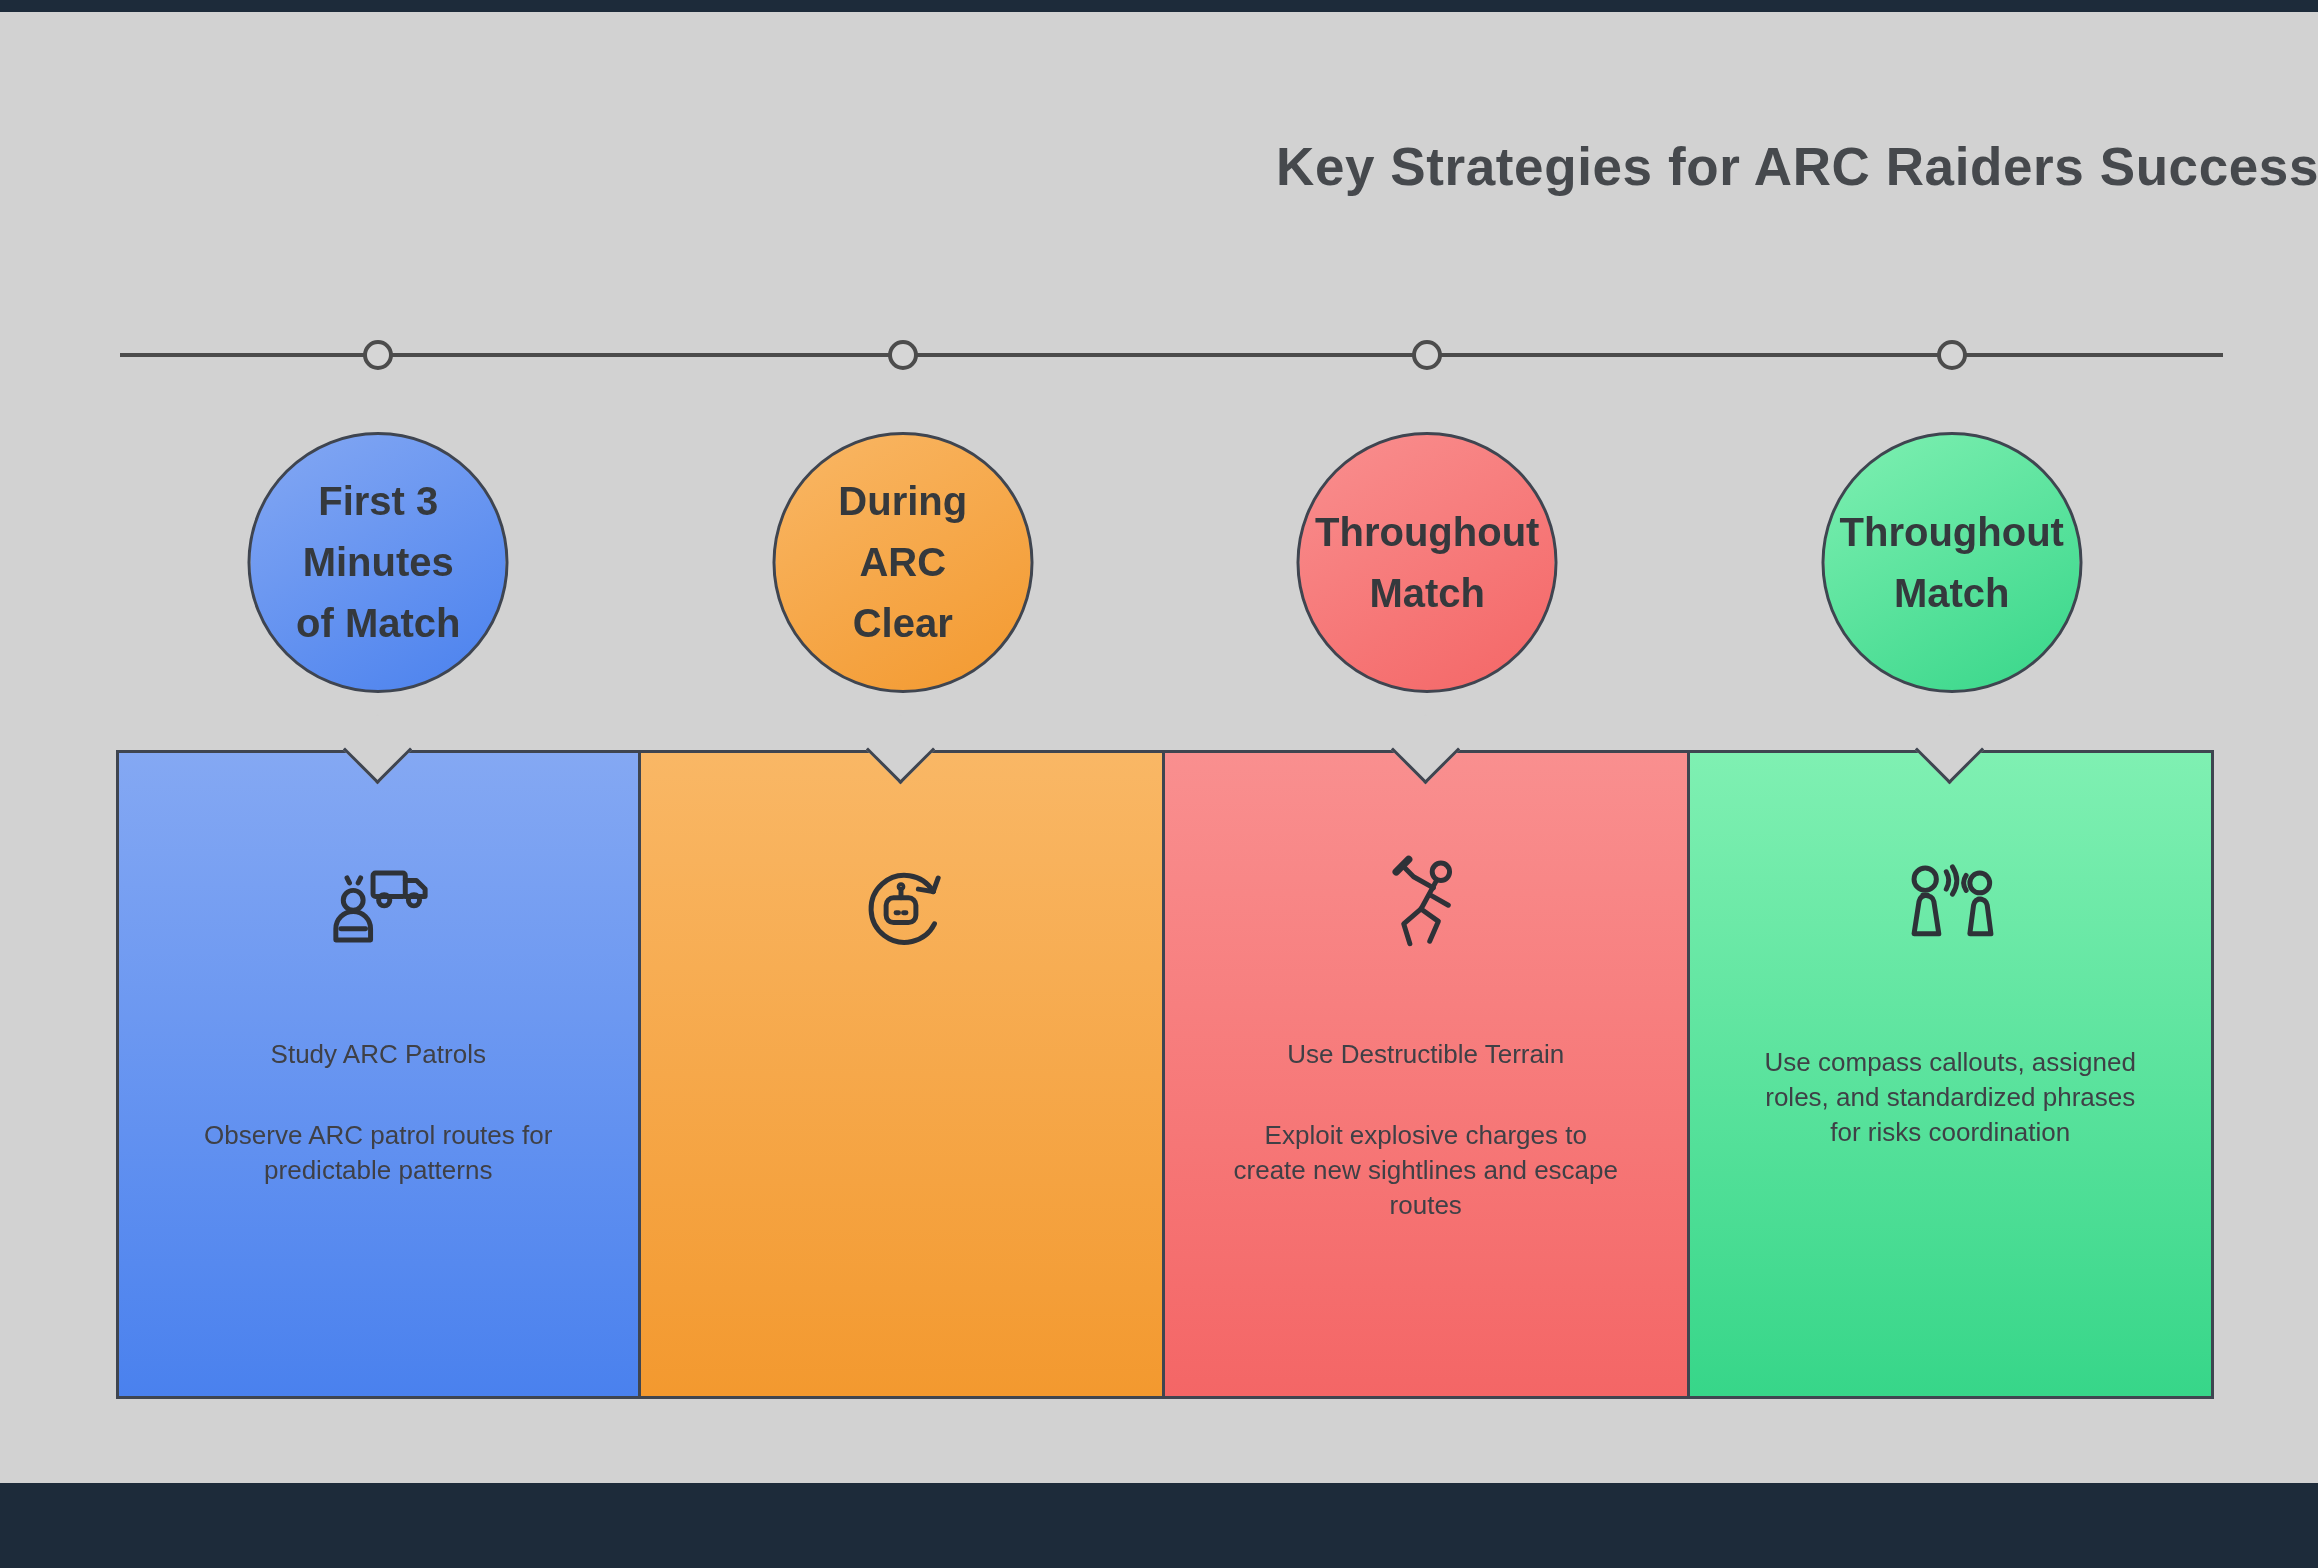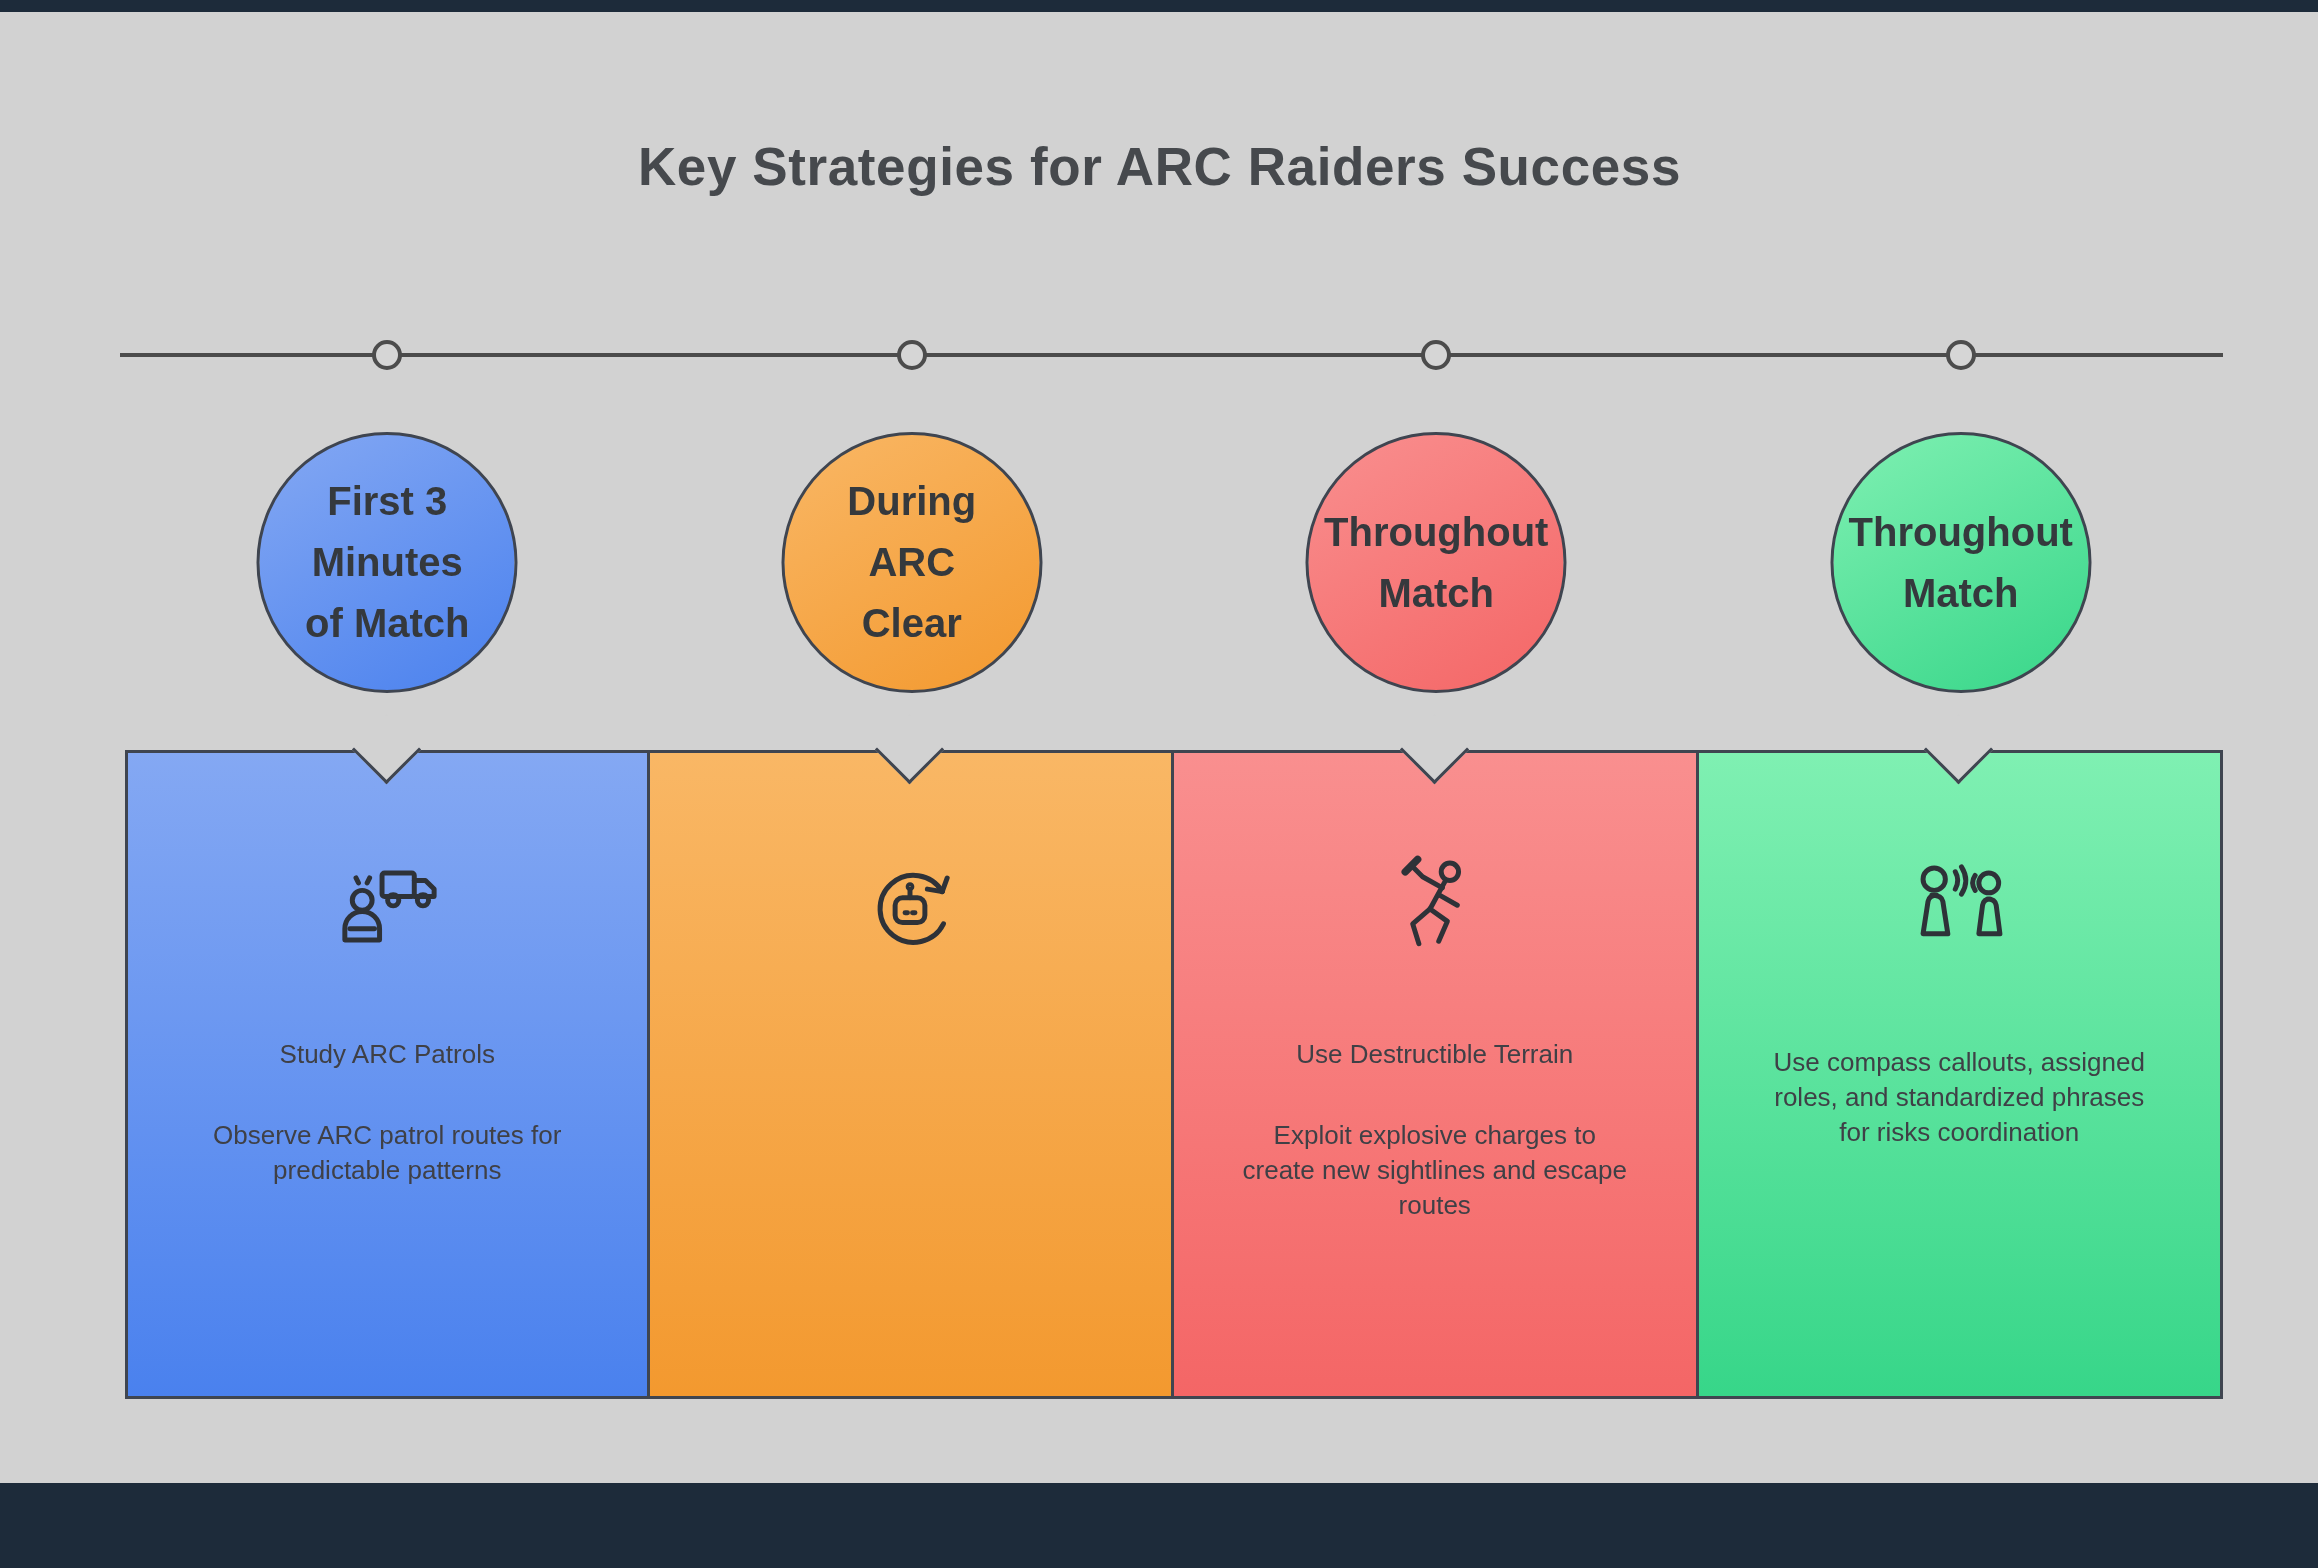--- a/index.html
+++ b/index.html
@@ -14,31 +14,31 @@
   .top-strip {
     position: absolute; top: 0; left: 0; right: 0; height: 12px;
     background: #1d2b3a;
   }
   .footer-band {
     position: absolute; bottom: 0; left: 0; right: 0; height: 86px;
     background: #1d2b3a;
   }
   .page-title {
     position: absolute; top: 136px; left: 0; width: 100%;
-    text-align: center;
+    text-align: right;
     font-size: 53px; font-weight: bold; color: #46494d;
     letter-spacing: 0.6px;
     margin: 0;
   }
   .timeline-line {
     position: absolute; top: 353px; left: 120px; width: 2103px; height: 0;
     border-top: 4.4px solid #4c4c4c;
   }
   .columns {
-    position: absolute; left: 125px; top: 0; width: 2098px; height: 1569px;
+    position: absolute; left: 116px; top: 0; width: 2098px; height: 1569px;
     display: flex;
   }
   .col { position: relative; width: 525px; height: 100%; }
   .tl-dot {
     position: absolute; top: 340px; left: 50%; transform: translateX(-50%);
     width: 30px; height: 30px; box-sizing: border-box;
     border-radius: 50%;
     background: #d6d6d6;
     border: 4.4px solid #4c4c4c;
     z-index: 2;

